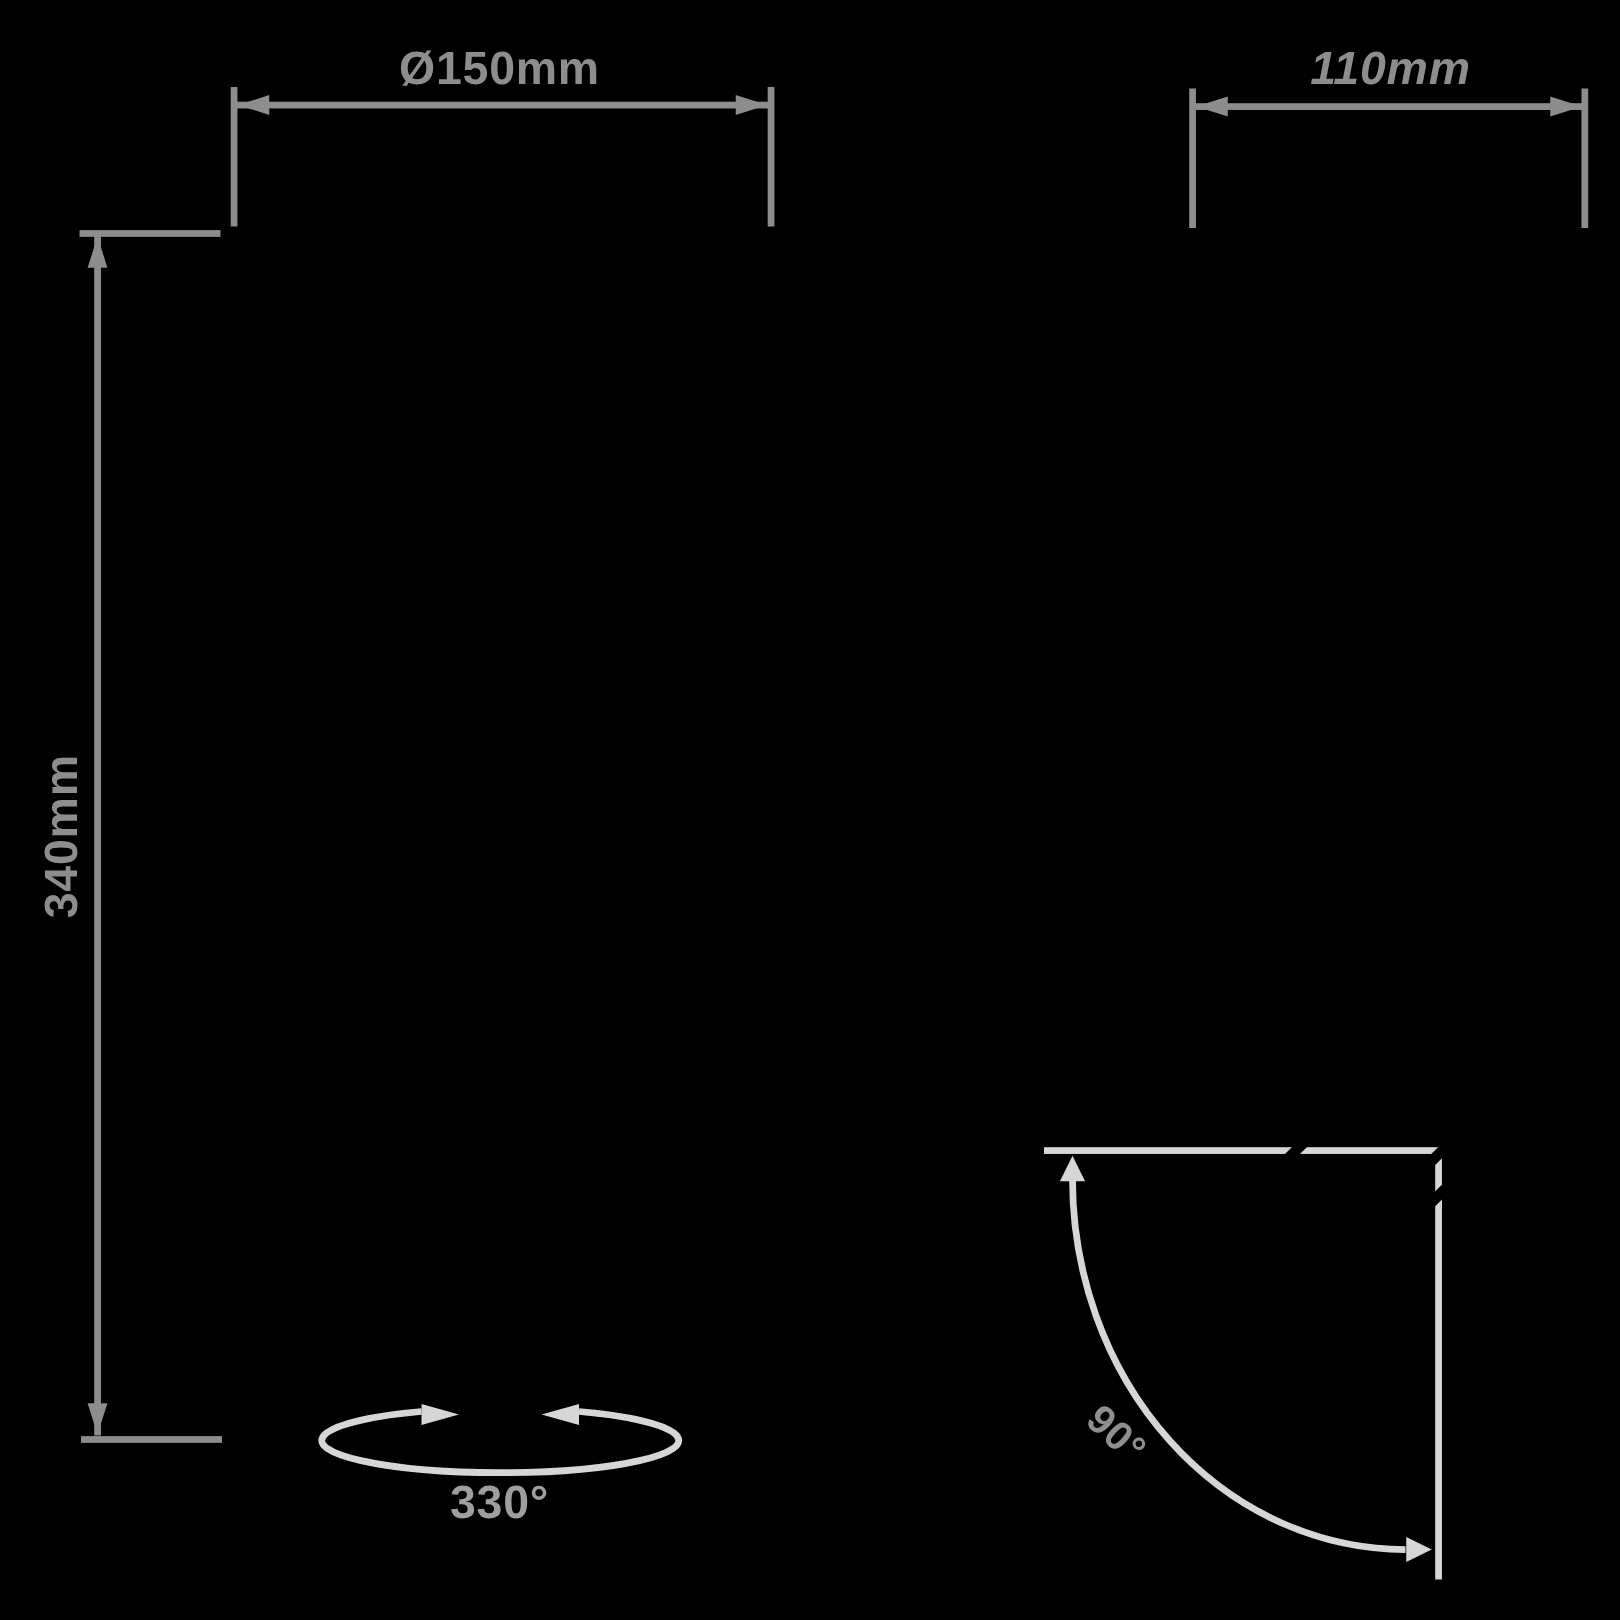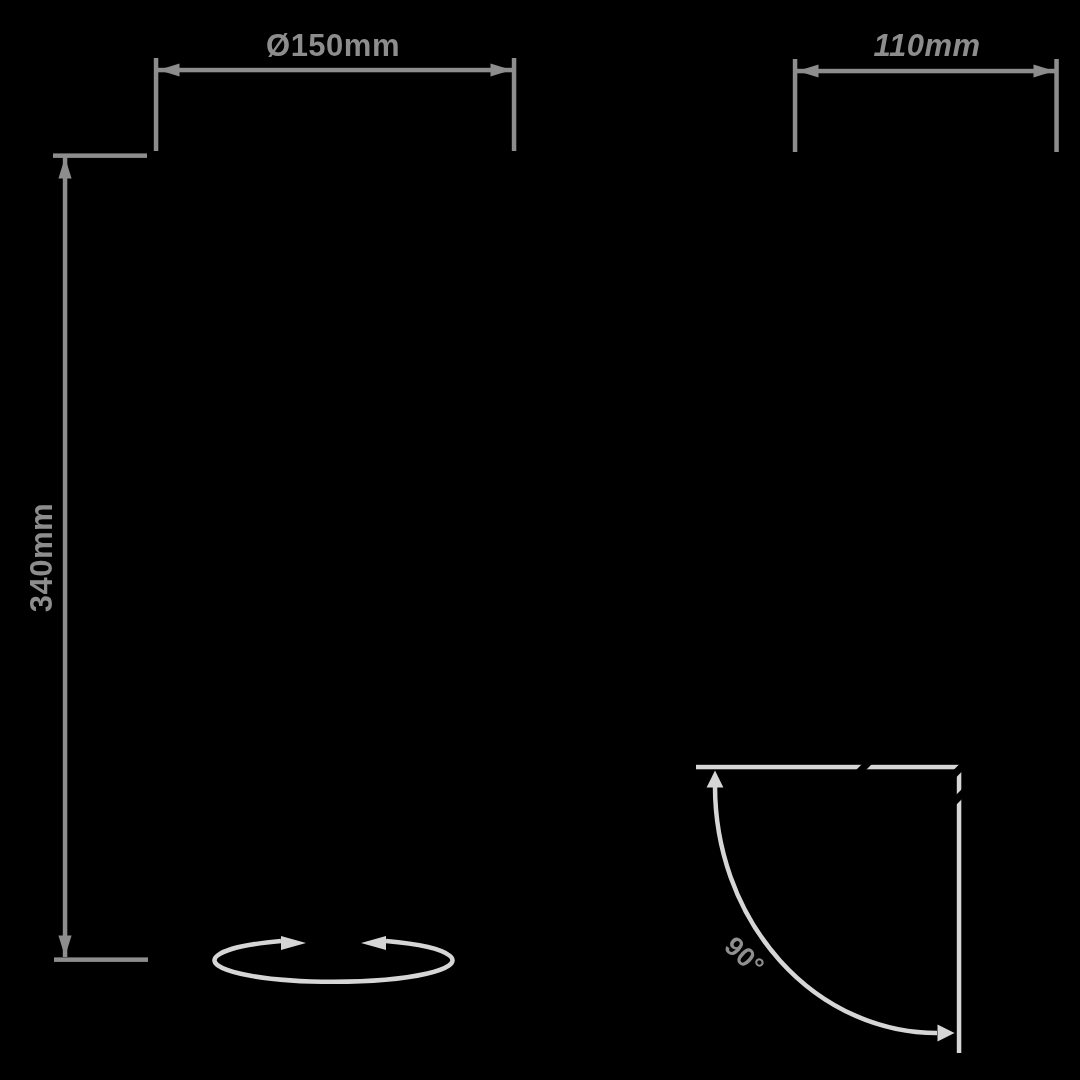--- a/index.html
+++ b/index.html
@@ -81,16 +81,17 @@
       <rect fill="var(--bg)" x="956" y="756" width="7" height="26" transform="rotate(45 959.5 769)"></rect>
     </g>
   </svg>
 
   <div class="dim-label" style="left:183px;top:30px;width:300px;">Ø150mm</div>
 
   <div class="dim-label" style="left:777px;top:30px;width:300px;font-style:italic;">110mm</div>
 
   <div class="dim-label rot-neg90" style="left:-109px;top:542px;width:300px;">340mm</div>
 
+  <div class="dim-label rotation-label" style="left:183px;top:986px;width:300px;">330°</div>
 
   <div class="dim-label tilt-label rot-45" style="left:694px;top:943px;width:100px;">90°</div>
 
 </div>
 
 </body></html>

